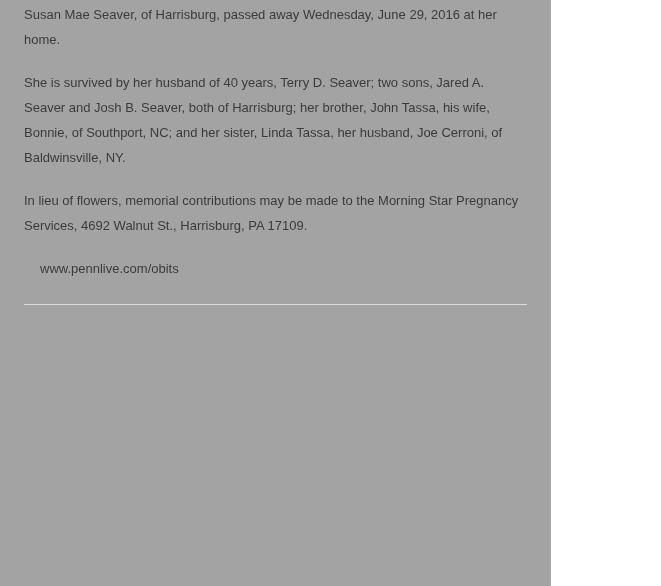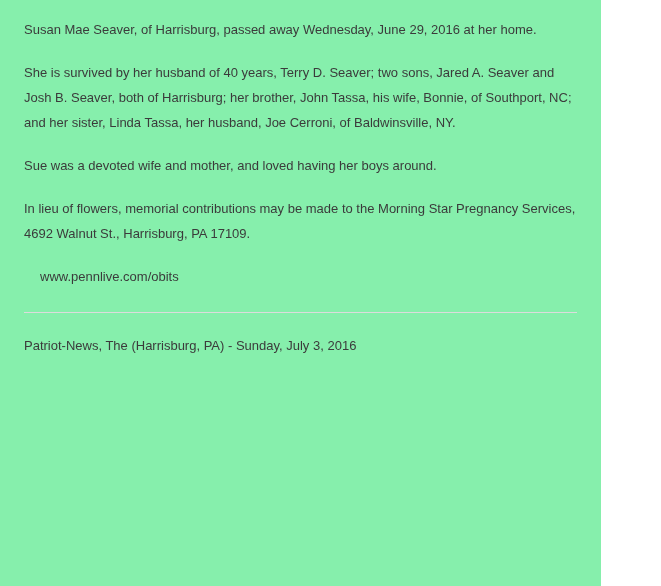--- a/index.html
+++ b/index.html
@@ -1,25 +1,25 @@
 <!DOCTYPE html>
 <html><head>
 <meta charset="utf-8">
 <style>
   html, body {
     margin: 0;
     padding: 0;
     background: #ffffff;
   }
   .page {
-    width: 601px;
+    width: 551px;
     height: 586px;
     box-sizing: border-box;
-    padding: 17px 24px 0 24px;
-    background: #86efac;
+    padding: 2px 24px 0 24px;
+    background: #a3a3a3;
     font-family: "Liberation Sans", "DejaVu Sans", sans-serif;
     font-size: 13px;
     line-height: 25px;
     color: #3b3b3b;
     overflow: hidden;
   }
   .para {
     margin: 0 0 18px 0;
     max-width: 613px;
   }
@@ -40,24 +40,22 @@
 <body>
 
 <div class="page">
 
   <p class="para">Susan Mae Seaver, of Harrisburg, passed away Wednesday, June 29, 2016 at her home.</p>
 
 
   <p class="para">She is survived by her husband of 40 years, Terry D. Seaver; two sons, Jared A. Seaver and Josh B. Seaver, both of Harrisburg; her brother, John Tassa, his wife, Bonnie, of Southport, NC; and her sister, Linda Tassa, her husband, Joe Cerroni, of Baldwinsville, NY.</p>
 
 
-  <p class="para">Sue was a devoted wife and mother, and loved having her boys around.</p>
 
 
   <p class="para">In lieu of flowers, memorial contributions may be made to the Morning Star Pregnancy Services, 4692 Walnut St., Harrisburg, PA 17109.</p>
 
   <p class="para website">www.pennlive.com/obits</p>
 
   <hr class="divider">
 
-  <p class="source">Patriot-News, The (Harrisburg, PA) - Sunday, July 3, 2016</p>
 
 </div>
 
 </body></html>

